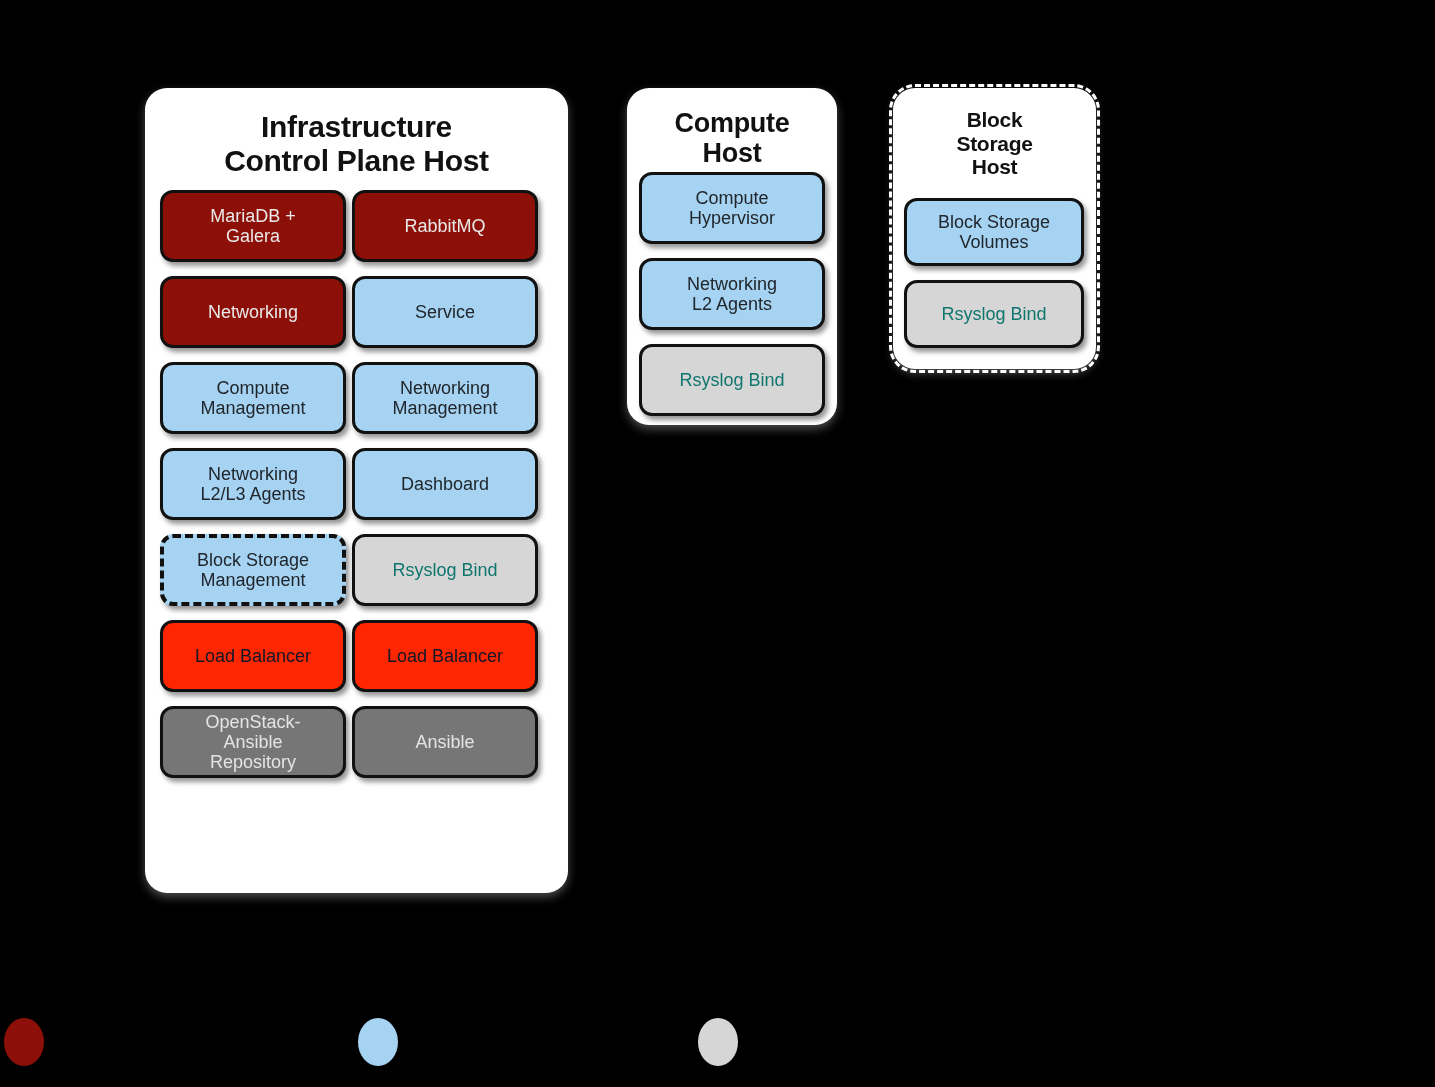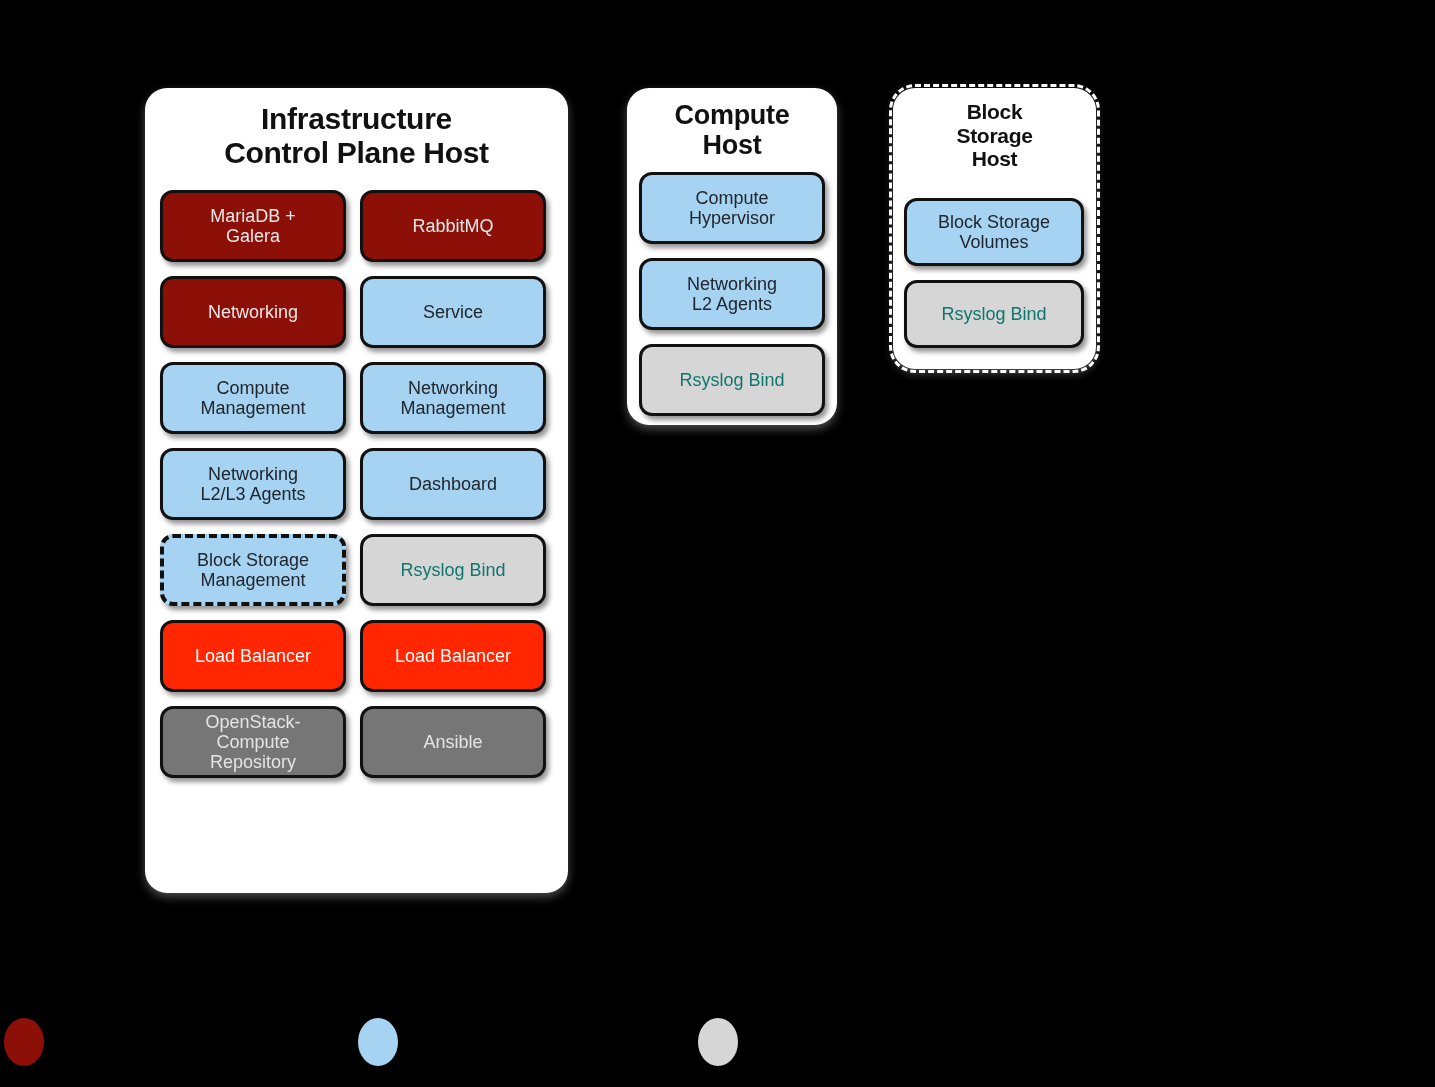--- a/index.html
+++ b/index.html
@@ -46,35 +46,35 @@
   #panel-compute  { left: 627px; top: 88px;  width: 210px; height: 337px; }
   #panel-storage  { left: 893px; top: 88px;  width: 203px; height: 281px; }
 
   .host-title {
     text-align: center;
     font-weight: bold;
     color: #111111;
     letter-spacing: -0.3px;
     line-height: 1.12;
     white-space: pre-line;
-    margin: 0;
+    margin: 8px;
     user-select: none;
   }
   #panel-control .host-title { font-size: 30px; padding-top: 14px; }
   #panel-compute .host-title { font-size: 27px; padding-top: 12px; }
   #panel-storage .host-title { font-size: 21px; padding-top: 12px; }
 
   
   .svc-grid {
     position: absolute;
     left: 0; right: 0;
     display: flex;
     flex-wrap: wrap;
   }
-  #grid-control { top: 190px; left: 160px; width: 386px; gap: 14px 14px; }
+  #grid-control { top: 190px; left: 160px; width: 386px; gap: 14px 6px; }
   #grid-compute { top: 172px; left: 639px; width: 186px; gap: 14px; flex-direction: column; }
   #grid-storage { top: 198px; left: 904px; width: 180px; gap: 14px; flex-direction: column; }
 
   .svc {
     box-sizing: border-box;
     border: 3px solid #111111;
     border-radius: 13px;
     display: flex;
     align-items: center;
     justify-content: center;
@@ -87,21 +87,21 @@
     overflow: visible;
   }
   #grid-control .svc { width: 186px; height: 72px; }
   #grid-compute .svc { width: 186px; height: 72px; }
   #grid-storage .svc { width: 180px; height: 68px; }
 
   
   .svc.red    { background: #8C1008; color: #e9e9e9; }
   .svc.blue   { background: #A6D3F2; color: #20262c; }
   .svc.gray   { background: #D6D6D6; color: #0f766e; }
-  .svc.orange { background: #FF2600; color: #ffffff; }
+  .svc.orange { background: #FF2600; color: #0f172a; }
   .svc.dgray  { background: #767676; color: #e4e4e4; }
 
   .svc.dashdot {
     border-style: dashed;
     border-width: 4px;
   }
   .svc.overflow-text {
     overflow: visible;
   }
 
@@ -157,21 +157,21 @@
 Management</div>
     <div class="svc blue">Networking
 L2/L3 Agents</div>
     <div class="svc blue">Dashboard</div>
     <div class="svc blue dashdot">Block Storage
 Management</div>
     <div class="svc gray">Rsyslog Bind</div>
     <div class="svc orange">Load Balancer</div>
     <div class="svc orange">Load Balancer</div>
     <div class="svc dgray overflow-text">OpenStack-
-Compute
+Ansible
 Repository</div>
     <div class="svc dgray">Ansible</div>
   </div>
 
   <div class="host-panel" id="panel-compute">
     <div class="host-title">Compute
 Host</div>
   </div>
 
   <div class="svc-grid" id="grid-compute">

